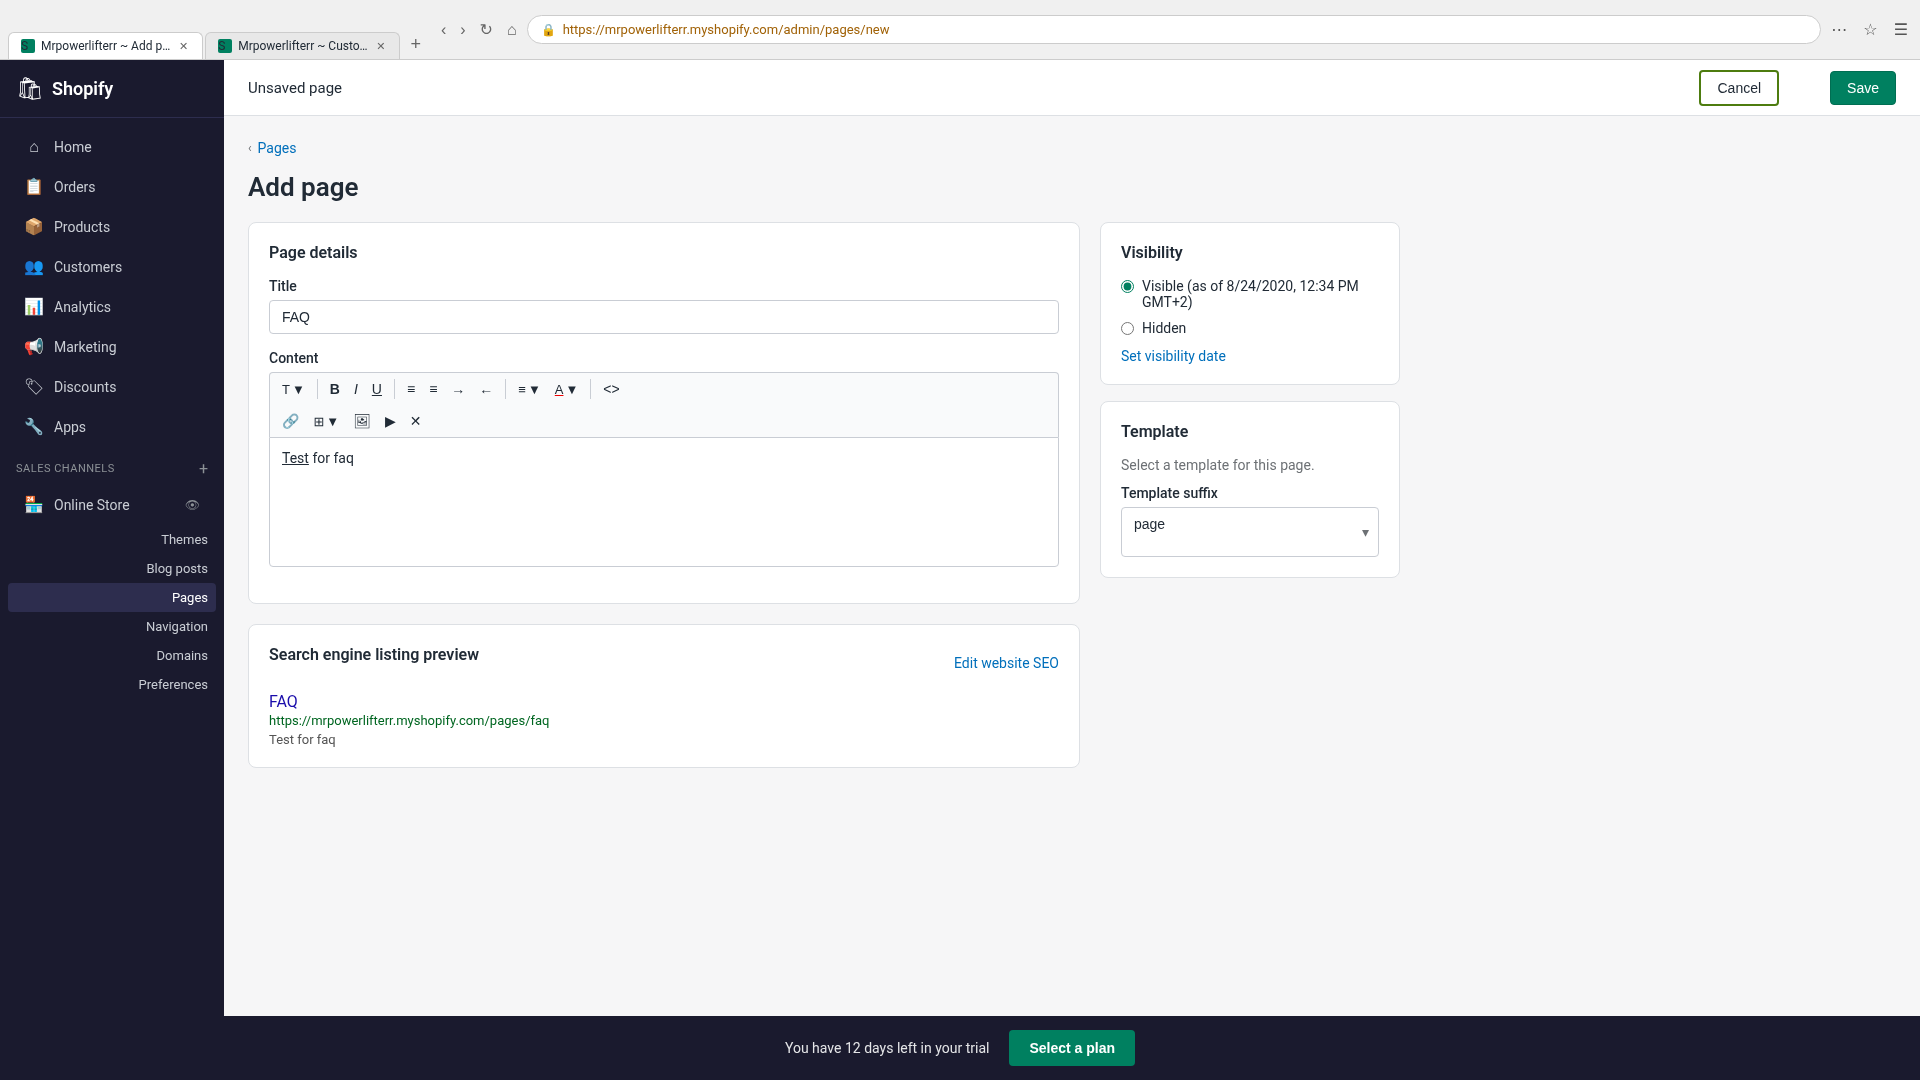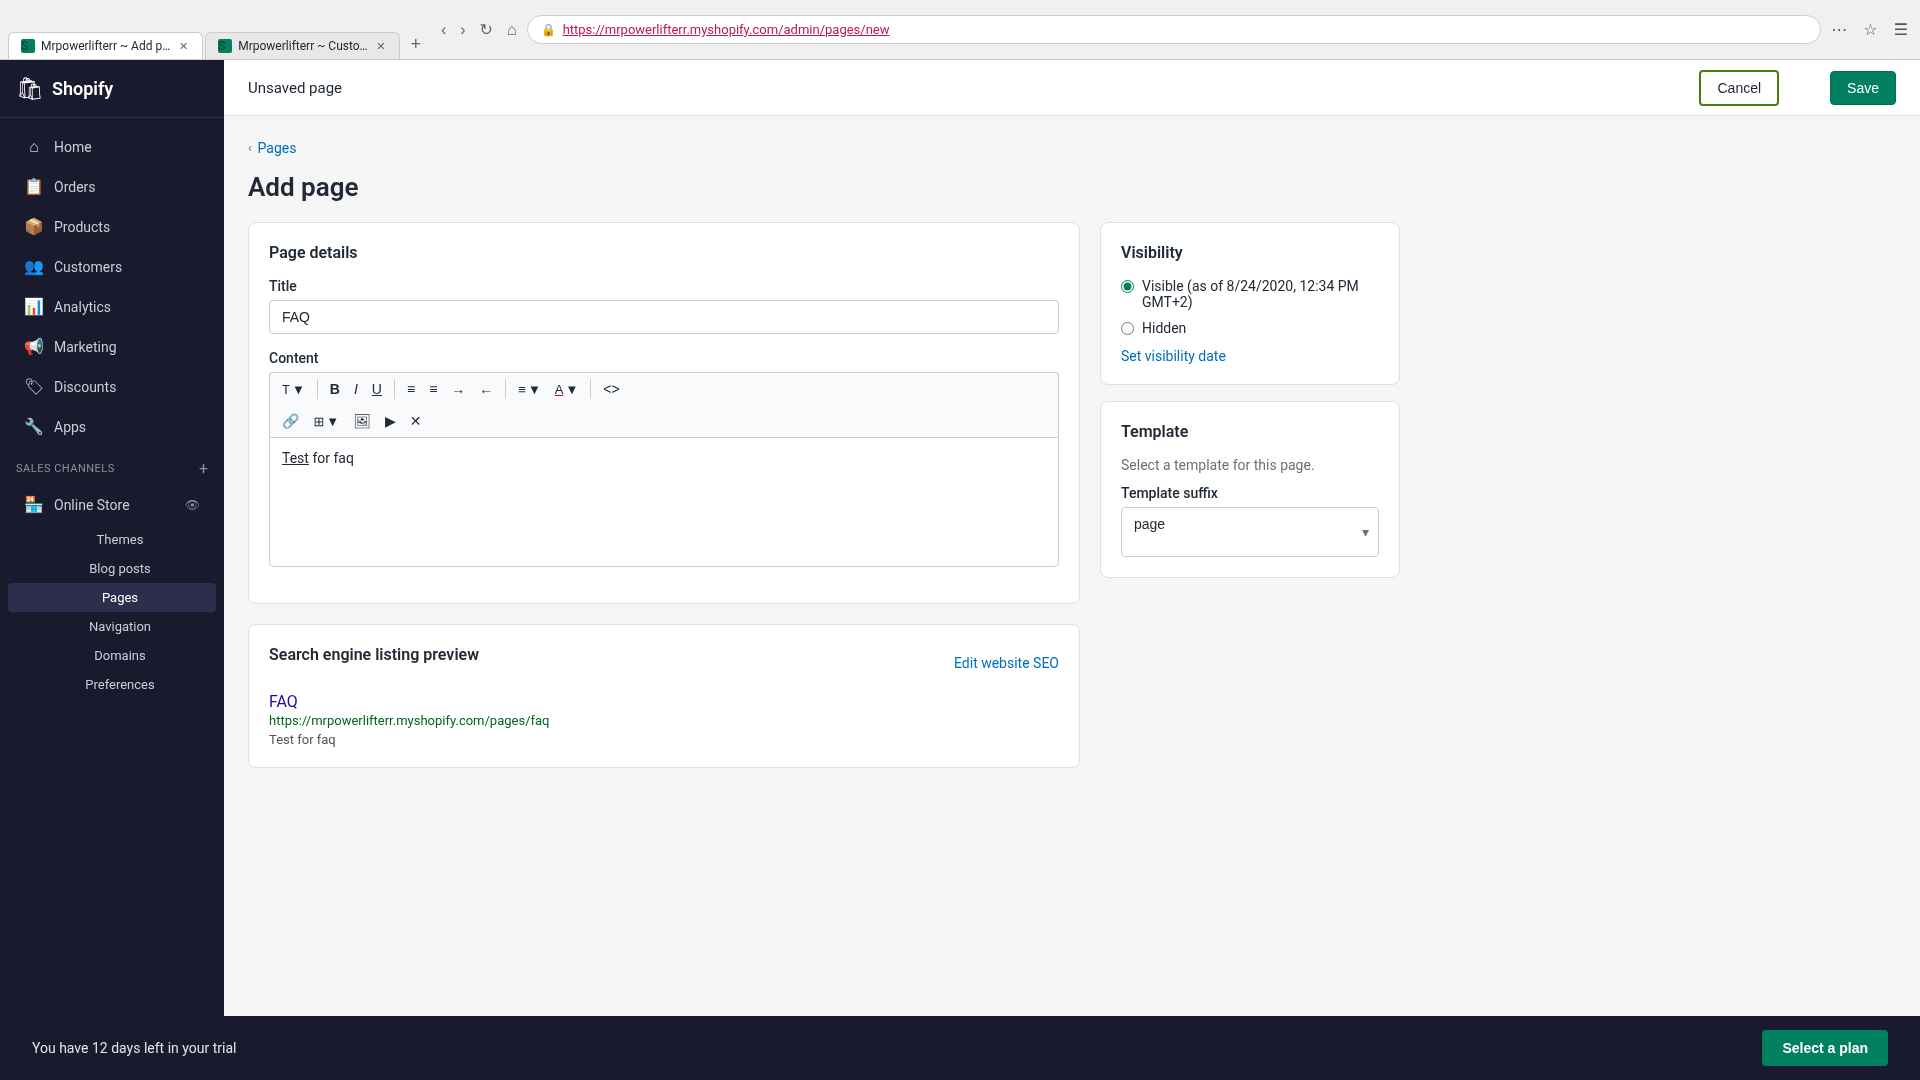--- a/index.html
+++ b/index.html
@@ -11,41 +11,41 @@
     .browser-tab { background: #fff; border: 1px solid #ccc; border-bottom: none; border-radius: 6px 6px 0 0; padding: 6px 12px; font-size: 12px; display: flex; align-items: center; gap: 6px; min-width: 160px; cursor: pointer; }
     .browser-tab.active { background: #fff; z-index: 1; }
     .browser-tab.inactive { background: #e8e8e8; }
     .browser-tab-close { font-size: 11px; color: #666; cursor: pointer; padding: 0 2px; }
     .browser-tab-favicon { width: 14px; height: 14px; background: #008060; border-radius: 2px; display: inline-block; }
     .browser-tab-new { background: none; border: none; font-size: 18px; cursor: pointer; color: #666; padding: 4px 8px; }
     .browser-nav { display: flex; align-items: center; gap: 6px; flex: 1; }
     .browser-nav-btn { background: none; border: none; cursor: pointer; color: #666; font-size: 16px; padding: 4px; border-radius: 4px; }
     .browser-address { flex: 1; background: #fff; border: 1px solid #ccc; border-radius: 20px; padding: 6px 14px; font-size: 13px; display: flex; align-items: center; gap: 6px; }
     .browser-address-lock { font-size: 12px; color: #666; }
-    .browser-address-text { flex: 1; color: #be185d; text-decoration: underline; }
+    .browser-address-text { flex: 1; color: #a16207; }
     .browser-menu-icons { display: flex; gap: 8px; align-items: center; }
     .browser-menu-icon { background: none; border: none; cursor: pointer; color: #555; font-size: 16px; padding: 4px; }
 
     
     .app-layout { display: flex; height: calc(100vh - 60px); overflow: hidden; }
 
     
     .sidebar { width: 224px; background: #1a1a2e; flex-shrink: 0; display: flex; flex-direction: column; overflow-y: auto; }
     .sidebar-logo { padding: 16px; display: flex; align-items: center; gap: 8px; border-bottom: 1px solid #2d2d4e; }
     .sidebar-logo-icon { color: #fff; font-size: 22px; }
     .sidebar-logo-text { color: #fff; font-size: 18px; font-weight: 600; }
     .sidebar-nav { flex: 1; padding: 8px 0; }
     .sidebar-item { display: flex; align-items: center; gap: 10px; padding: 10px 16px; color: #c9cdd4; cursor: pointer; border-radius: 4px; margin: 1px 8px; }
     .sidebar-item-icon { font-size: 16px; width: 20px; text-align: center; }
     .sidebar-item-label { font-size: 14px; }
     .sidebar-section { padding: 12px 16px 4px; display: flex; align-items: center; justify-content: space-between; }
     .sidebar-section-label { font-size: 11px; color: #8c9196; text-transform: uppercase; letter-spacing: 0.5px; }
     .sidebar-section-add { color: #8c9196; cursor: pointer; font-size: 16px; }
     .sidebar-sub { padding: 2px 0; }
-    .sidebar-sub-item { display: flex; align-items: center; padding: 7px 16px 7px 32px; color: #c9cdd4; cursor: pointer; font-size: 13px; justify-content: center; }
+    .sidebar-sub-item { display: flex; align-items: center; padding: 7px 16px 7px 32px; color: #c9cdd4; cursor: pointer; font-size: 13px; justify-content: flex-end; }
     .sidebar-sub-item.active { color: #fff; background: #2d2d4e; border-radius: 4px; margin: 0 8px; padding: 7px 8px 7px 24px; }
     .sidebar-settings { padding: 12px 16px; border-top: 1px solid #2d2d4e; }
 
     
     .main-content { flex: 1; overflow-y: auto; background: #f6f6f7; }
 
     
     .top-bar { background: #fff; border-bottom: 1px solid #dde0e4; padding: 2px 24px; height: 56px; display: flex; align-items: center; justify-content: space-between; }
     .top-bar-title { font-size: 15px; color: #212b36; }
     .top-bar-actions { display: flex; gap: 10px; align-items: center; }
@@ -95,21 +95,21 @@
 
     
     .seo-card { margin-top: 20px; }
     .seo-card-header { display: flex; align-items: center; justify-content: space-between; margin-bottom: 12px; }
     .seo-edit-link { color: #006fbb; font-size: 14px; cursor: pointer; }
     .seo-preview-title { color: #1a0dab; font-size: 16px; cursor: pointer; margin-bottom: 2px; }
     .seo-preview-url { color: #006621; font-size: 13px; margin-bottom: 4px; }
     .seo-preview-desc { font-size: 13px; color: #545454; }
 
     
-    .trial-banner { position: fixed; bottom: 0; left: 0; right: 0; background: #1a1a2e; color: #fff; padding: 14px 32px; display: flex; align-items: center; justify-content: space-between; gap: 20px; z-index: 100; }
+    .trial-banner { position: fixed; bottom: 0; left: 0; right: 0; background: #1a1a2e; color: #fff; padding: 14px 32px; display: flex; align-items: center; justify-content: center; gap: 20px; z-index: 100; }
     .trial-banner-text { font-size: 14px; color: #e4e5e7; }
     .trial-banner-btn { background: #008060; color: #fff; border: none; padding: 10px 20px; border-radius: 4px; font-size: 14px; font-weight: 700; cursor: pointer; }
 
     .eye-icon { font-size: 12px; color: #8c9196; }
   </style>
 </head>
 <body>
 
 <div class="browser-chrome">
   <div class="browser-tabs">

